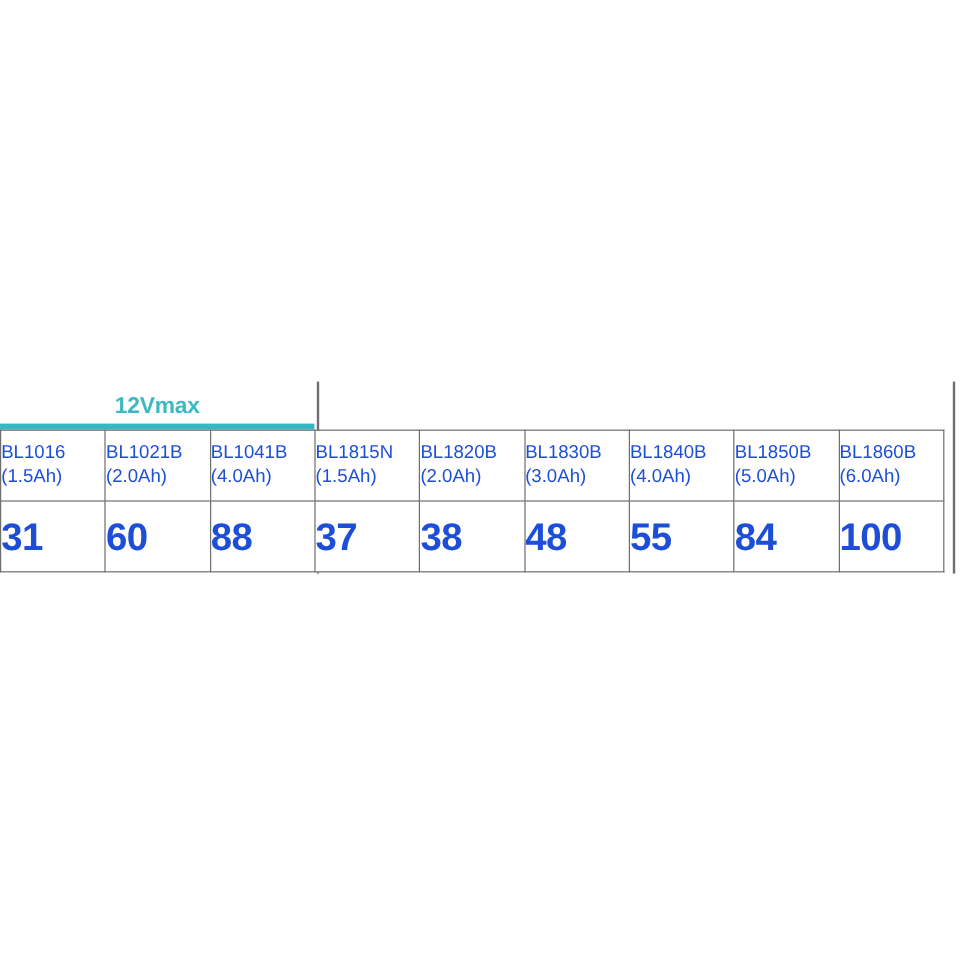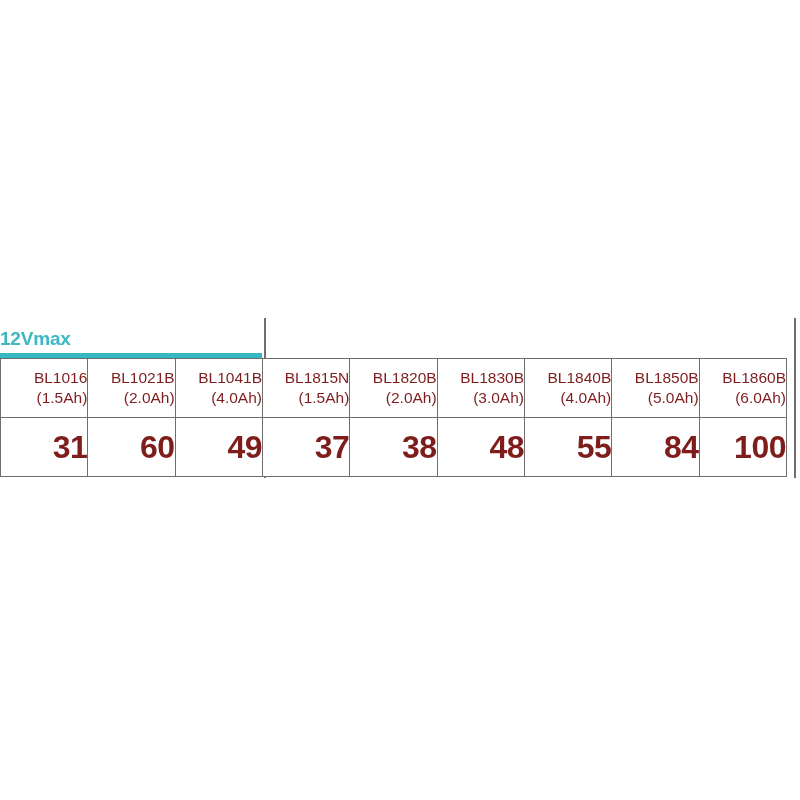--- a/index.html
+++ b/index.html
@@ -42,21 +42,21 @@
     left: 0;
     top: 0;
     width: 787px;
     height: 40px;
     display: flex;
   }
   .group {
     position: relative;
     display: flex;
     align-items: flex-start;
-    justify-content: flex-start;
+    justify-content: center;
     box-sizing: border-box;
   }
   .group.g12 { width: 262px; }
   .group.g18 { width: 525px; }
 
   .group-label {
     font-size: 19px;
     font-weight: bold;
     letter-spacing: -0.2px;
     line-height: 1;
@@ -81,24 +81,24 @@
     position: absolute;
     left: 0;
     top: 40px;
     width: 787px;
     border-collapse: collapse;
     table-layout: fixed;
   }
   table.runtime th,
   table.runtime td {
     border: 1px solid #6e6e6e;
-    text-align: right;
+    text-align: left;
     vertical-align: middle;
     padding: 0;
-    color: #7f1d1d;
+    color: #1d4ed8;
     background: #ffffff;
   }
   table.runtime th {
     height: 58px;
     font-weight: normal;
     font-size: 15.5px;
     line-height: 1.32;
   }
   th .model { display: block; }
   th .capacity { display: block; }
@@ -167,21 +167,21 @@
         <th>
           <span class="model">BL1860B</span>
           <span class="capacity">(6.0Ah)</span>
         </th>
       </tr>
     </thead>
     <tbody>
       <tr>
         <td class="value">31</td>
         <td class="value">60</td>
-        <td class="value">49</td>
+        <td class="value">88</td>
         <td class="value">37</td>
         <td class="value">38</td>
         <td class="value">48</td>
         <td class="value">55</td>
         <td class="value">84</td>
         <td class="value">100</td>
       </tr>
     </tbody>
   </table>
 

